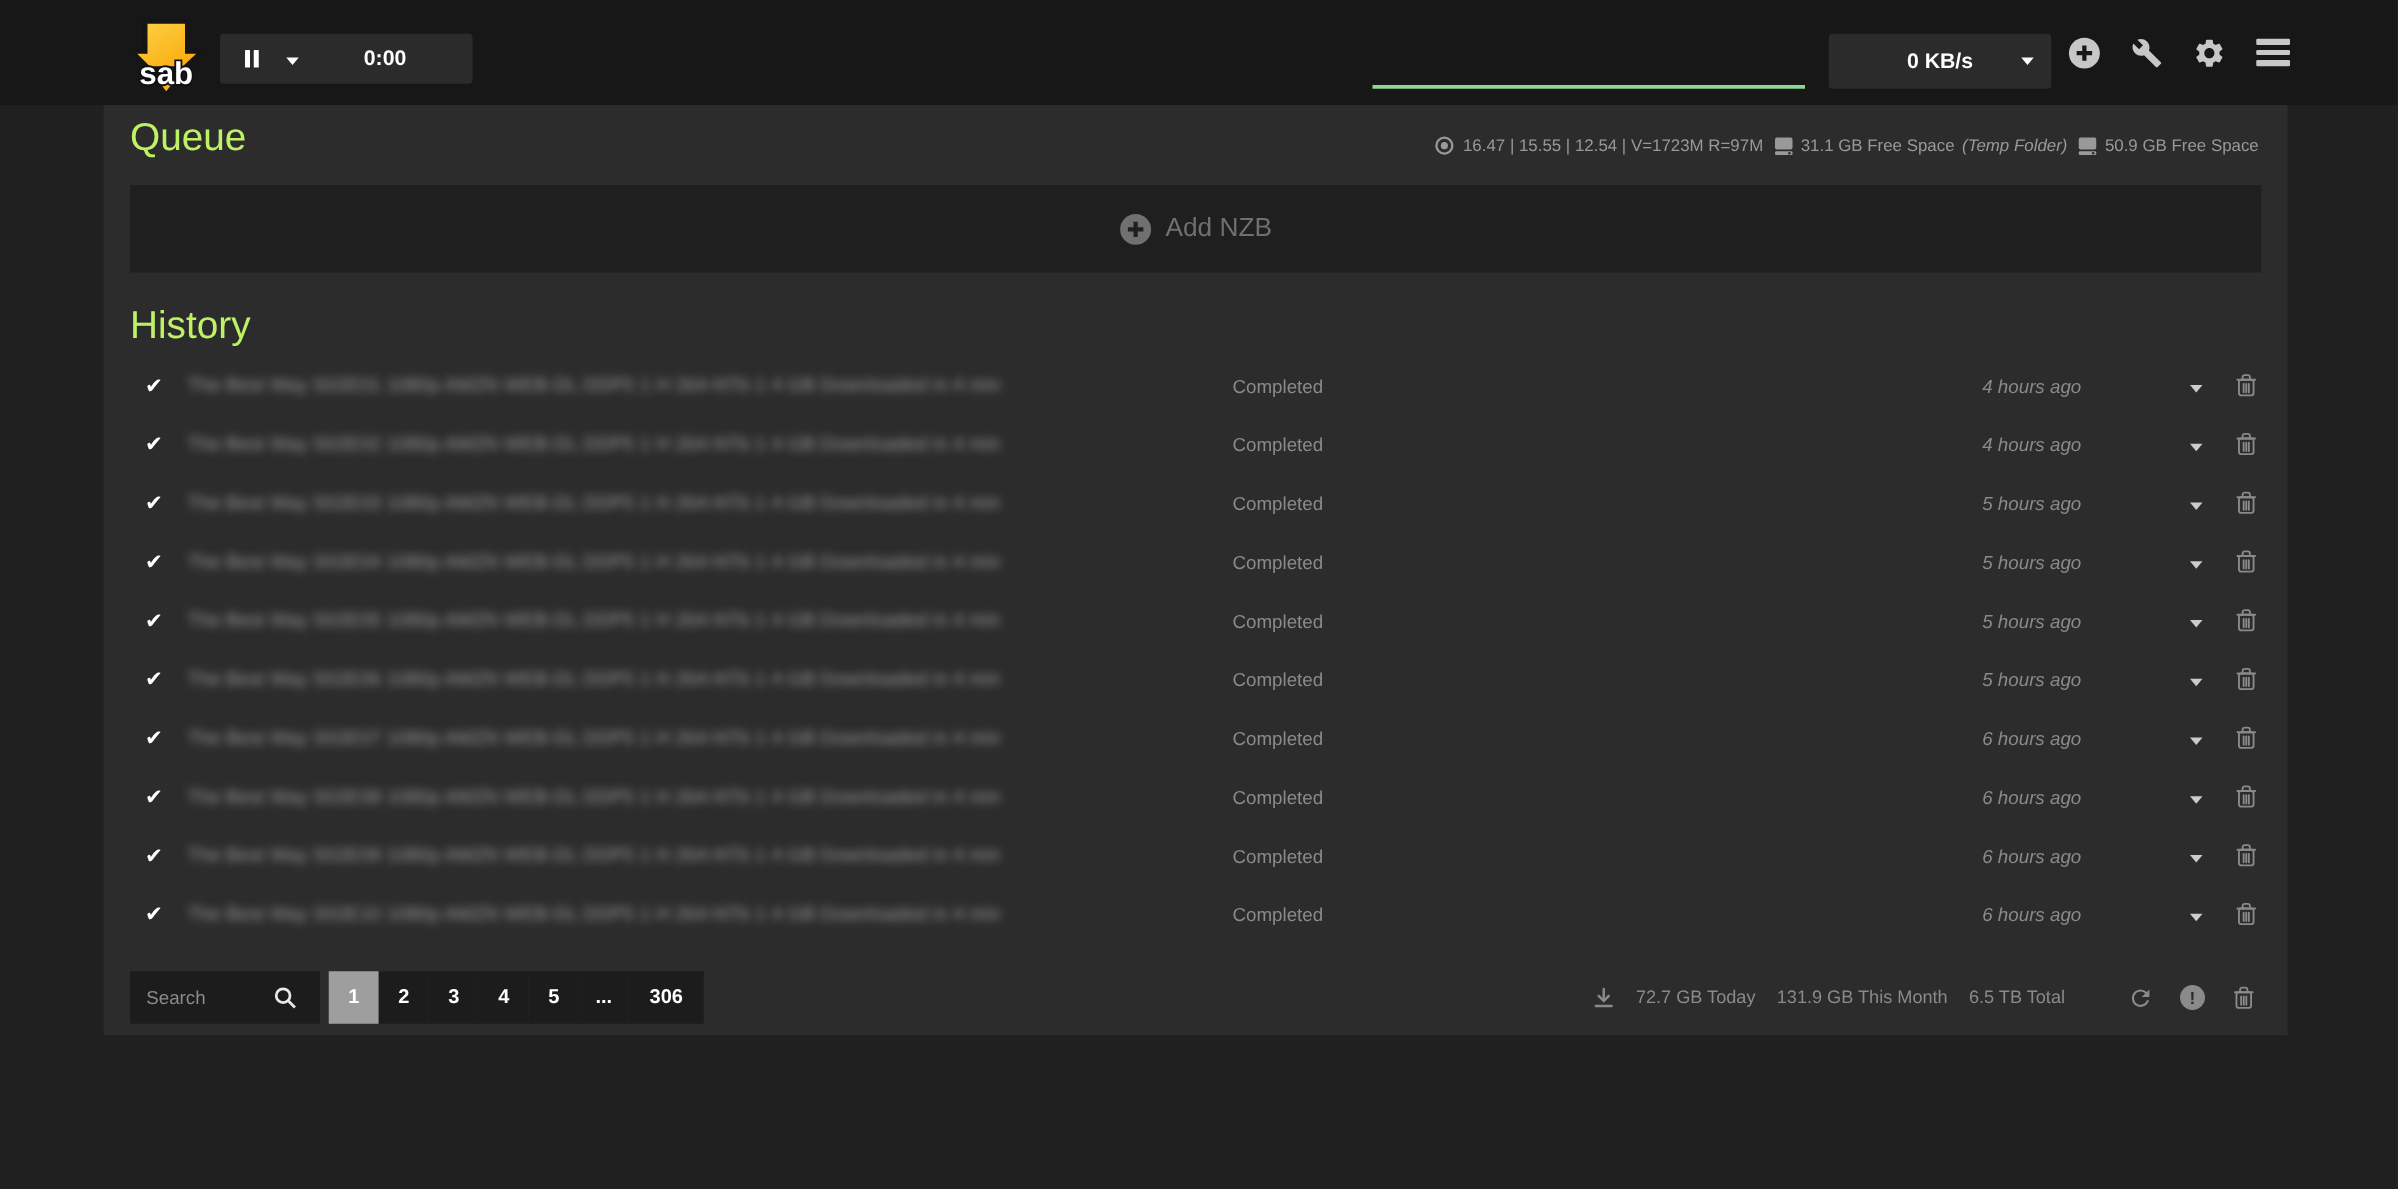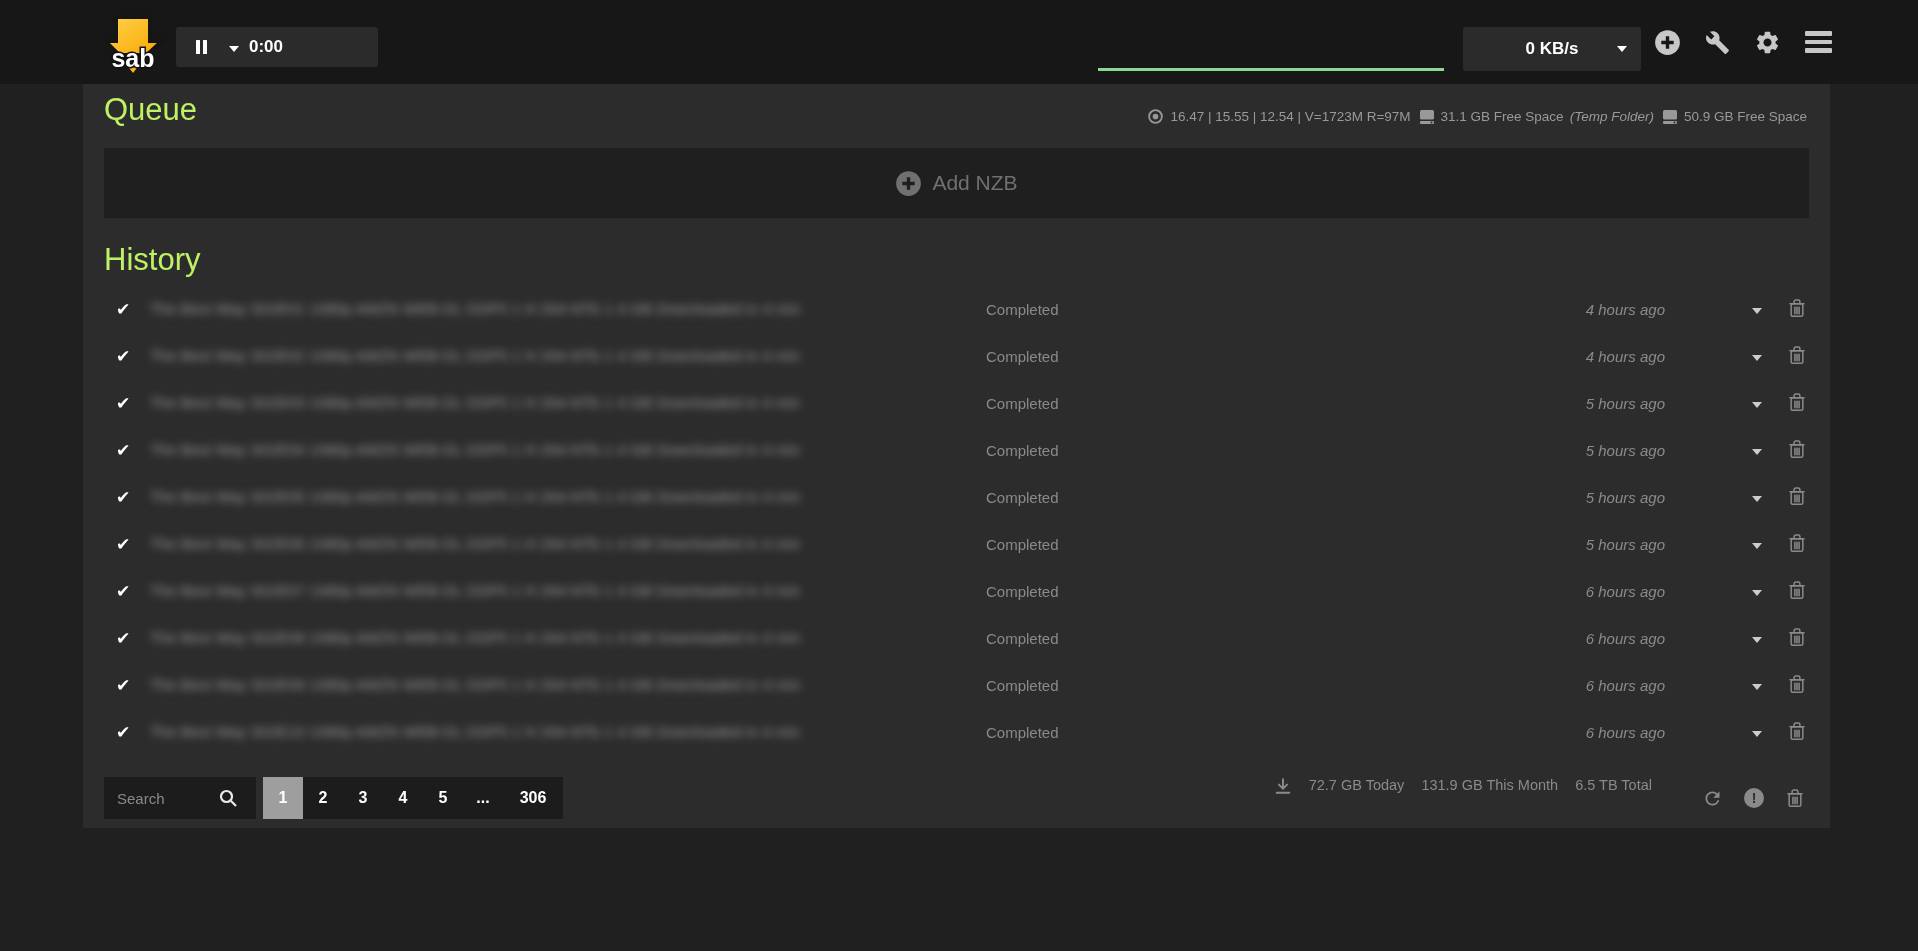--- a/index.html
+++ b/index.html
@@ -14,21 +14,21 @@
   .navbar { position:absolute; left:0; top:0; width:1918px; height:84px; background:#171717; }
   .logo { position:absolute; left:100px; top:14px; width:68px; height:60px; cursor:pointer; }
   .pause-group {
     position:absolute; left:176px; top:27px; width:202px; height:40px;
     background:#2b2b2b; border-radius:3px; display:flex; align-items:center;
   }
   .pause-btn { background:none; border:none; display:flex; gap:3px; padding:0 12px 0 20px; cursor:pointer; }
   .pbar { width:4px; height:14px; background:#ffffff; display:inline-block; border-radius:0.5px; }
   .caret { display:inline-block; width:0; height:0; border-left:5px solid transparent; border-right:5px solid transparent; border-top:6px solid currentColor; }
   .caret-btn { background:none; border:none; color:#ffffff; padding:4px 10px; cursor:pointer; }
-  .timer { color:#ffffff; font-size:17px; font-weight:700; }
+  .timer { color:#ffffff; font-size:17px; font-weight:700; margin-left:42px; }
   .green-line { position:absolute; left:1098px; top:68px; width:346px; height:3px; background:#8fd694; }
   .speed-btn {
     position:absolute; left:1463px; top:27px; width:178px; height:44px;
     background:#2b2b2b; border:none; border-radius:3px; color:#ffffff;
     font-size:17px; font-weight:700; cursor:pointer;
     display:flex; align-items:center; justify-content:center;
     font-family:inherit;
   }
   .speed-btn .caret { position:absolute; right:14px; top:19px; }
   .nav-icons { position:absolute; left:1652px; top:0; height:84px; display:flex; align-items:center; gap:20px; }
@@ -73,21 +73,21 @@
   }
   .search-box input::placeholder { color:#8a8a8a; opacity:1; }
   .search-icon-btn { background:none; border:none; cursor:pointer; padding:0; margin-left:2px; display:flex; }
   .pagination { position:absolute; left:159px; top:0; display:flex; }
   .page-btn {
     min-width:40px; height:42px; background:#1c1c1c; border:none; color:#ffffff;
     font-size:16px; font-weight:700; cursor:pointer; font-family:inherit;
   }
   .page-btn.active { background:#9e9e9e; }
   .page-btn.last { min-width:60px; }
-  .footer-stats { position:absolute; right:2px; top:0; height:42px; display:flex; gap:17px; color:#8a8a8a; font-size:14.5px; }
+  .footer-stats { position:absolute; right:2px; top:0; height:42px; display:flex; align-items:center; gap:17px; color:#8a8a8a; font-size:14.5px; }
   .footer-stats .gap { width:14px; }
   .info-circle {
     width:20px; height:20px; border-radius:50%; background:#8a8a8a; color:#2c2c2c;
     font-size:14px; font-weight:700; display:flex; align-items:center; justify-content:center;
   }
 </style>
 </head>
 <body>
 
 <header class="navbar">

